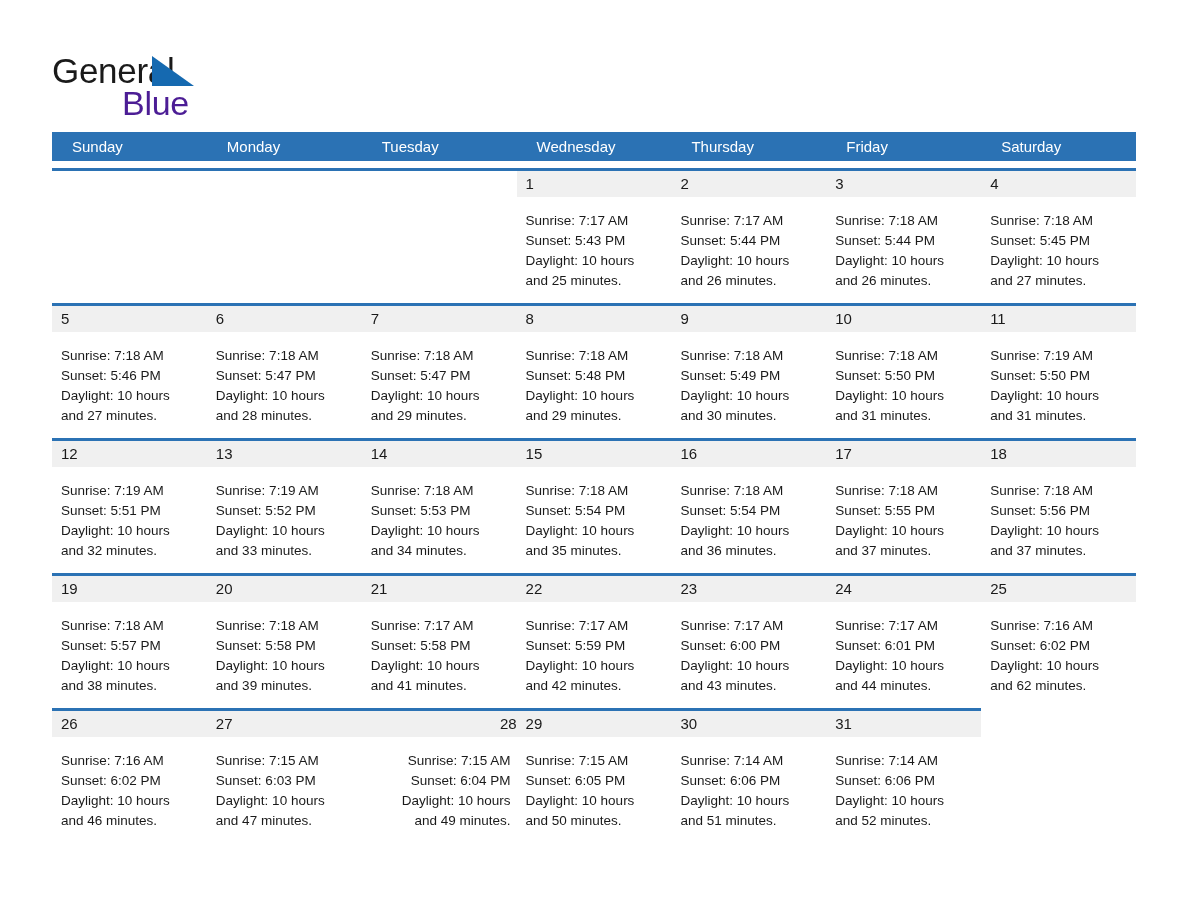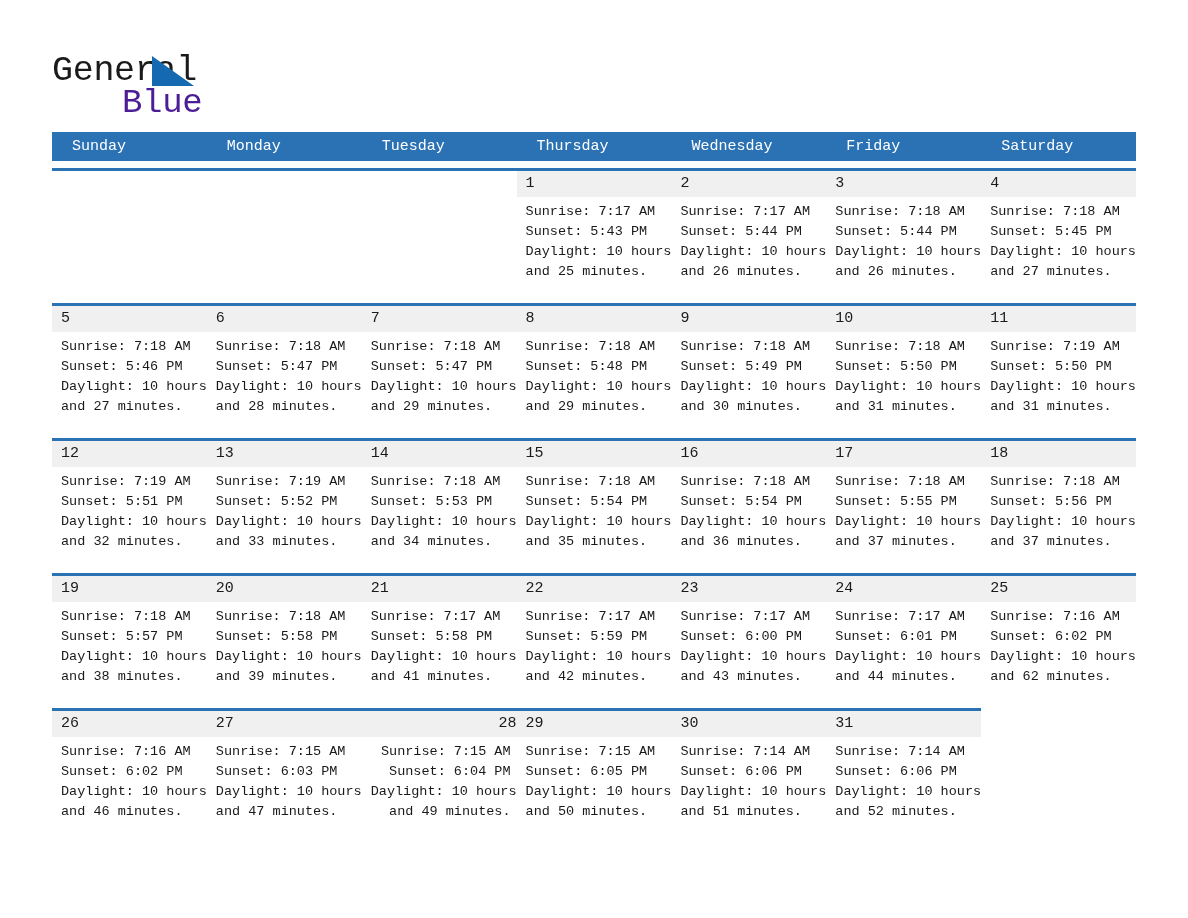--- a/index.html
+++ b/index.html
@@ -14,21 +14,20 @@
     height: 918px;
     font-family: "Liberation Sans", sans-serif;
     color: #1a1a1a;
     overflow: hidden;
   }
   .page {
     position: relative;
     width: 1188px;
     height: 918px;
     padding: 0;
-    font-family: Liberation Mono, monospace;
   }
 
   
   .header {
     display: flex;
     align-items: flex-start;
     justify-content: space-between;
     padding: 44px 58px 0 52px;
     height: 118px;
   }
@@ -125,21 +124,21 @@
   .cell .daynum-band {
     background: #f0f0f0;
     height: 26px;
     line-height: 26px;
     font-size: 15px;
     color: #1a1a1a;
     padding-left: 9px;
   }
   .cell.empty .daynum-band { color: transparent; }
   .cell .lines {
-    padding: 5px 6px 0 9px;
+    padding: 14px 6px 0 9px;
   }
   .cell .lines div {
     font-size: 13.5px;
     line-height: 20px;
     color: #1a1a1a;
     white-space: nowrap;
   }
 </style>
 </head>
 <body>
@@ -156,22 +155,22 @@
 
 
   </div>
 
   <div class="calendar">
 
     <div class="cal-head">
       <div class="dow">Sunday</div>
       <div class="dow">Monday</div>
       <div class="dow">Tuesday</div>
+      <div class="dow">Wednesday</div>
       <div class="dow">Thursday</div>
-      <div class="dow">Wednesday</div>
       <div class="dow">Friday</div>
       <div class="dow">Saturday</div>
     </div>
 
     <div class="week">
       <div class="cell empty">
         <div class="daynum-band" style="background: transparent;"></div>
         <div class="lines">
           <div></div>
           <div></div>

